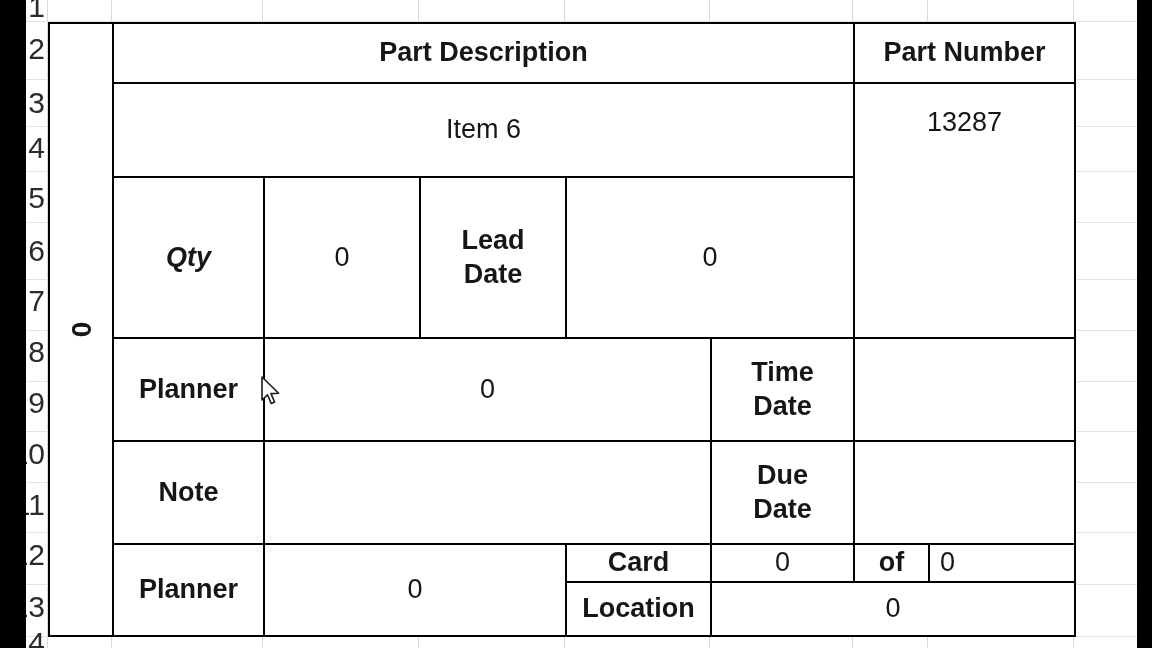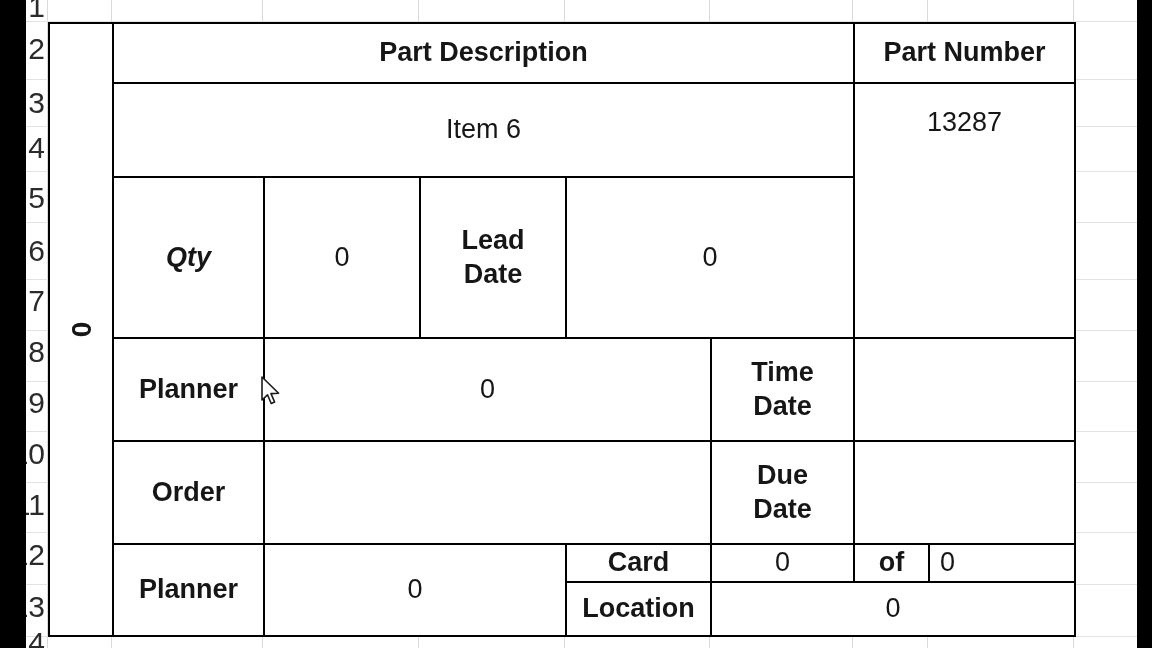--- a/index.html
+++ b/index.html
@@ -220,21 +220,21 @@
         <td class="lbl" style="height:101px;">Planner</td>
         <td class="val" colspan="3">0</td>
         <td class="lbl">
           <span class="two-line">Time</span>
           <span class="two-line">Date</span>
         </td>
         <td class="val" colspan="2"></td>
       </tr>
 
       <tr>
-        <td class="lbl" style="height:101px;">Order</td>
+        <td class="lbl" style="height:101px;">Note</td>
         <td class="val" colspan="3"></td>
         <td class="lbl">
           <span class="two-line">Due</span>
           <span class="two-line">Date</span>
         </td>
         <td class="val" colspan="2"></td>
       </tr>
 
       <tr>
         <td class="lbl" rowspan="2" style="height:52px;">Planner</td>

